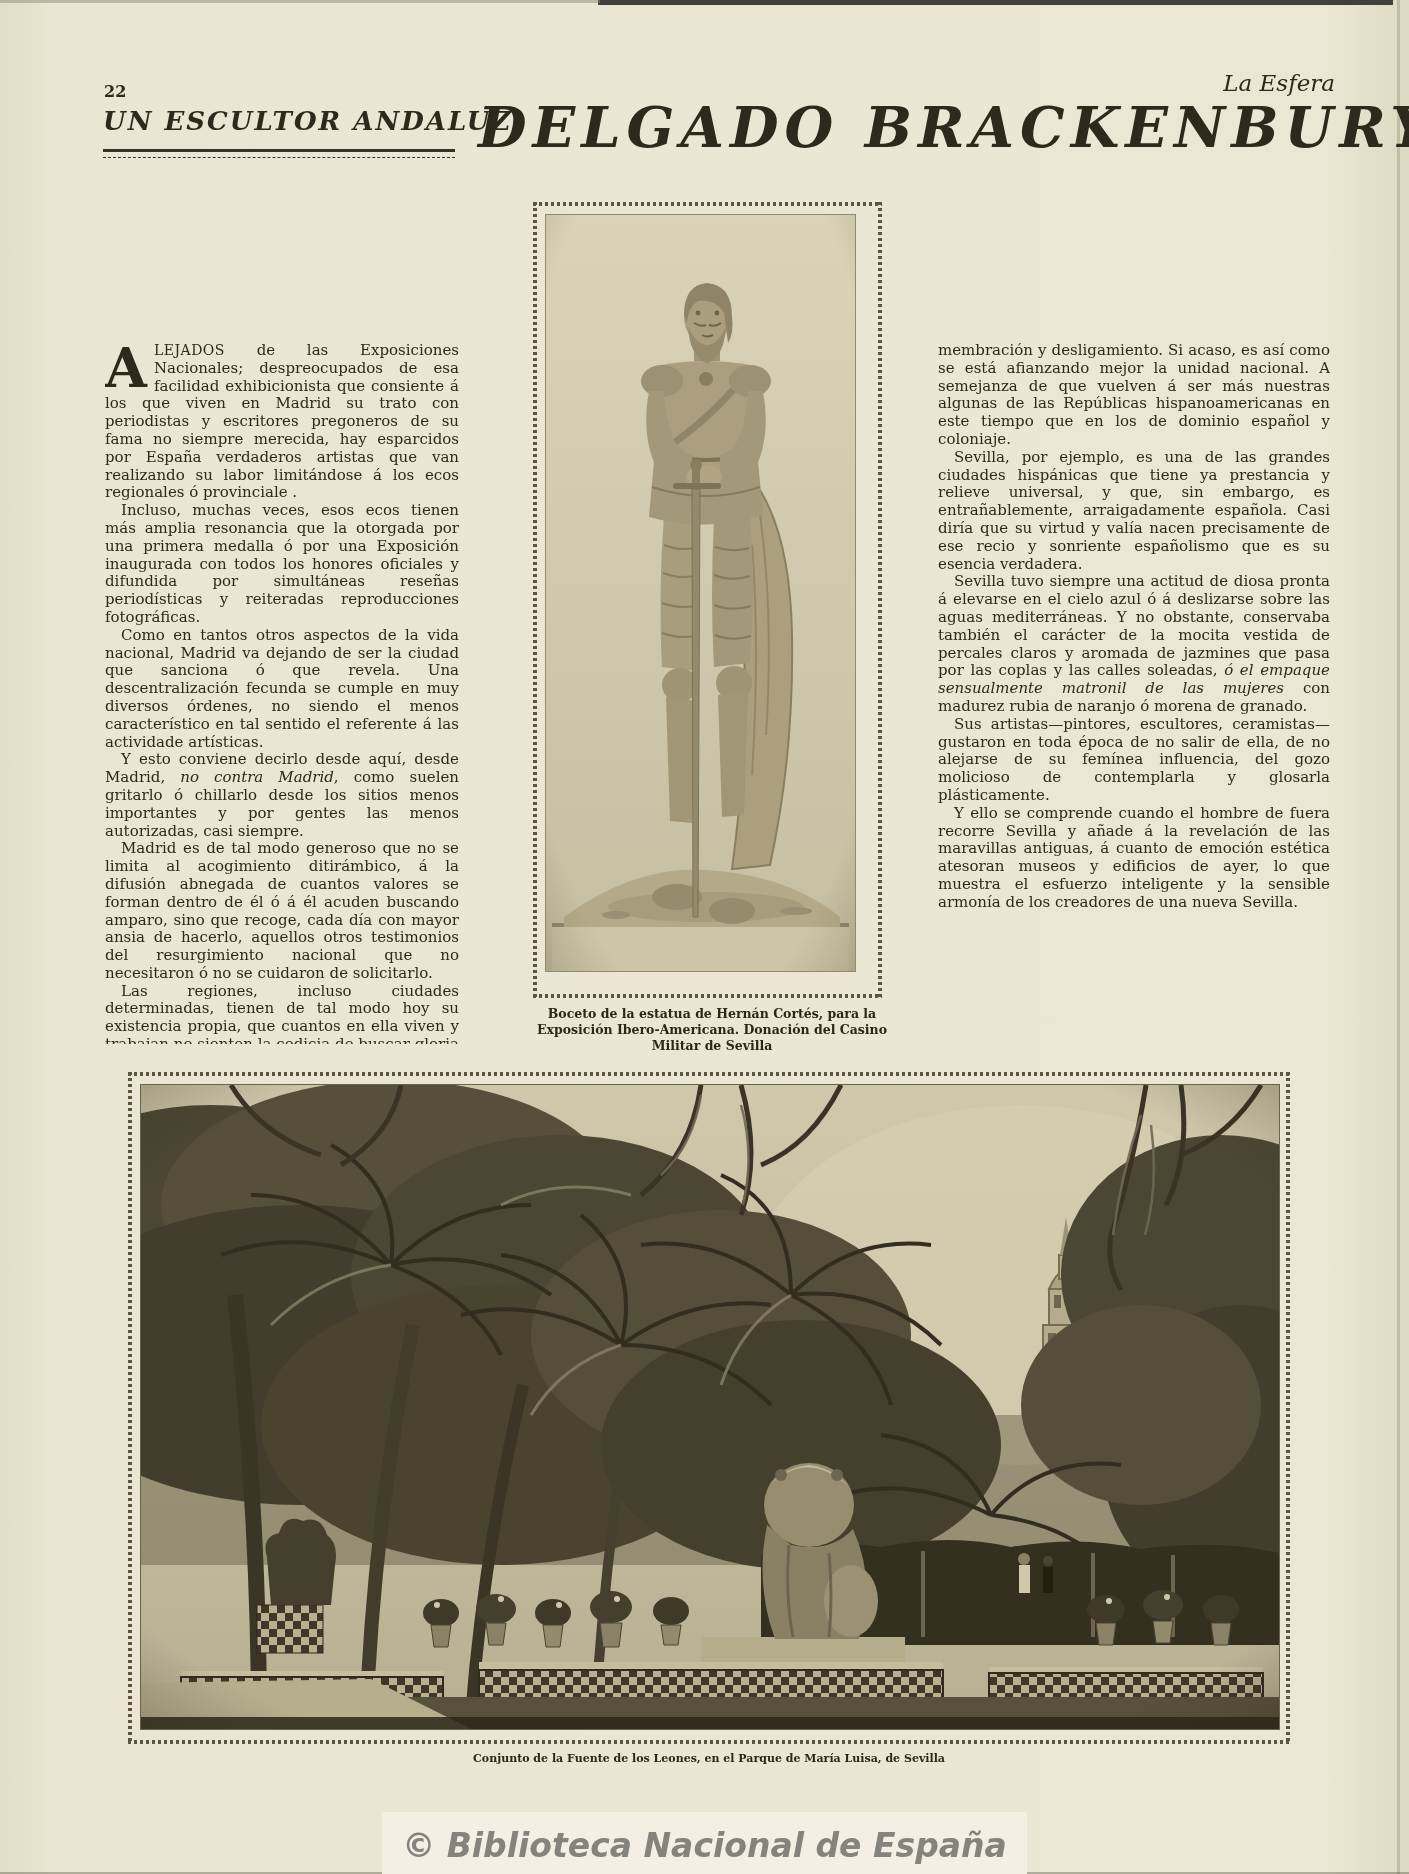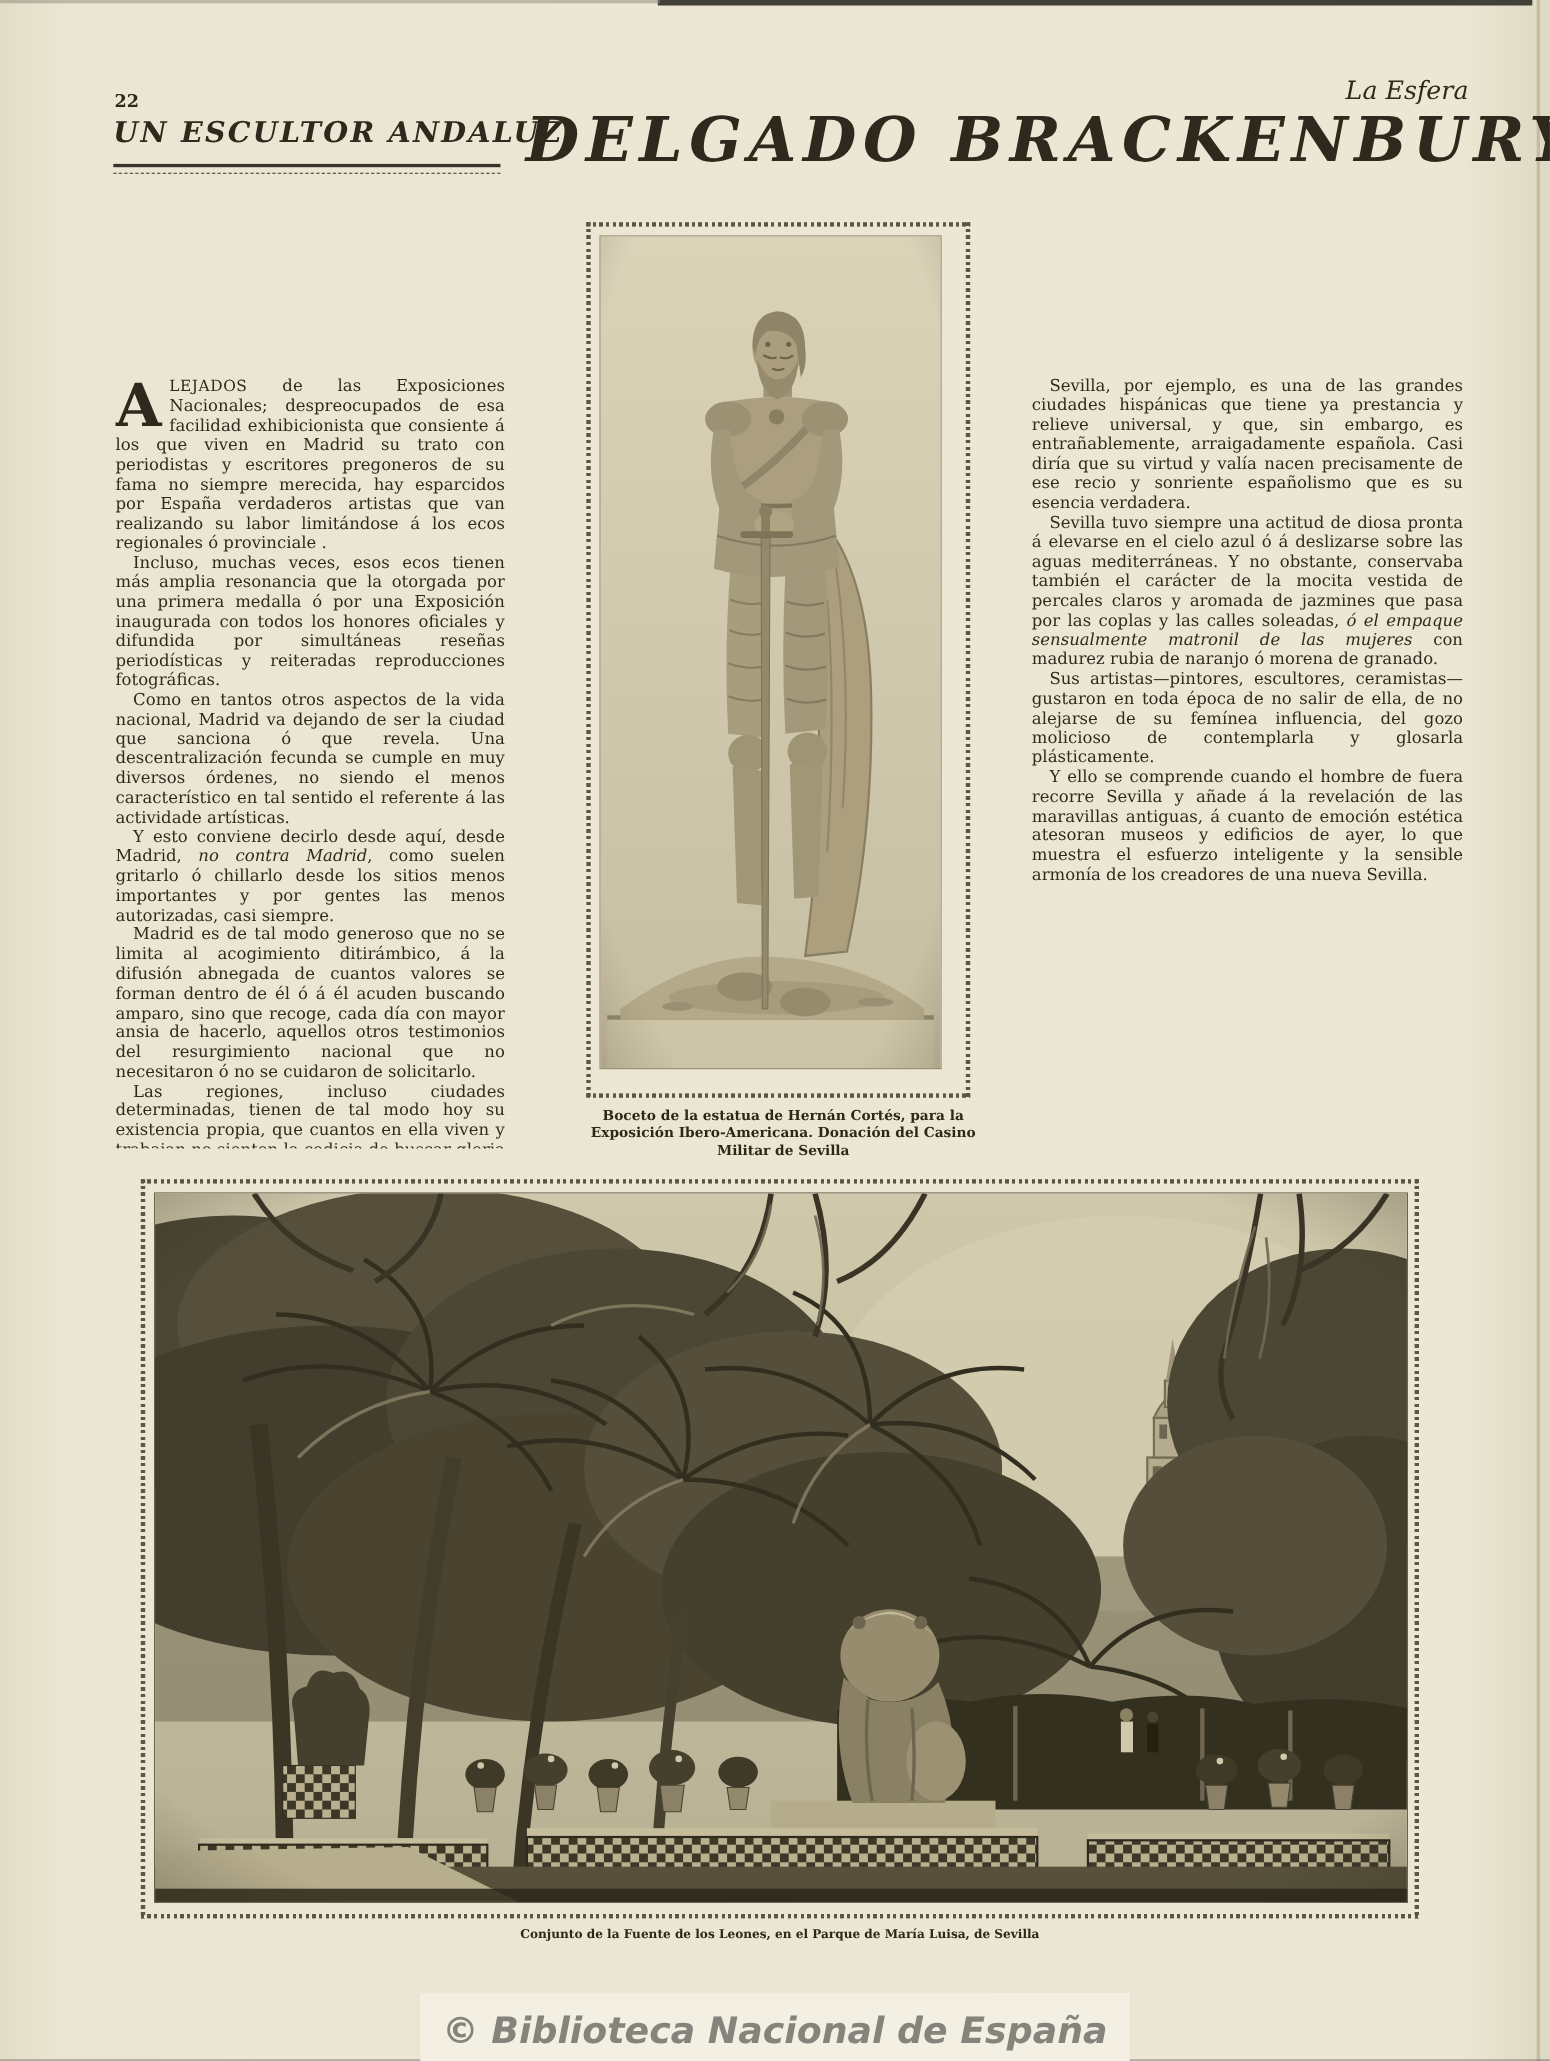--- a/index.html
+++ b/index.html
@@ -78,20 +78,21 @@
 
 <div class="abs article-col col-left">
     <p class="first"><span class="dropcap">A</span><span class="lead-caps">LEJADOS</span> de las Exposiciones Nacionales; despreocupados de esa facilidad exhibicionista que consiente á los que viven en Madrid su trato con periodistas y escritores pregoneros de su fama no siempre merecida, hay esparcidos por España verdaderos artistas que van realizando su labor limitándose á los ecos regionales ó provinciale .</p>
     <p>Incluso, muchas veces, esos ecos tienen más amplia resonancia que la otorgada por una primera medalla ó por una Exposición inaugurada con todos los honores oficiales y difundida por simultáneas reseñas periodísticas y reiteradas reproducciones fotográficas.</p>
     <p>Como en tantos otros aspectos de la vida nacional, Madrid va dejando de ser la ciudad que sanciona ó que revela. Una descentralización fecunda se cumple en muy diversos órdenes, no siendo el menos característico en tal sentido el referente á las actividade artísticas.</p>
     <p>Y esto conviene decirlo desde aquí, desde Madrid, <i>no contra Madrid</i>, como suelen gritarlo ó chillarlo desde los sitios menos importantes y por gentes las menos autorizadas, casi siempre.</p>
     <p>Madrid es de tal modo generoso que no se limita al acogimiento ditirámbico, á la difusión abnegada de cuantos valores se forman dentro de él ó á él acuden buscando amparo, sino que recoge, cada día con mayor ansia de hacerlo, aquellos otros testimonios del resurgimiento nacional que no necesitaron ó no se cuidaron de solicitarlo.</p>
     <p>Las regiones, incluso ciudades determinadas, tienen de tal modo hoy su existencia propia, que cuantos en ella viven y trabajan no sienten la codicia de buscar gloria y riqueza fuera de ellas.</p>
   </div>
 <div class="abs article-col col-right">
+    <p class="first">membración y desligamiento. Si acaso, es así como se está afianzando mejor la unidad nacional. A semejanza de que vuelven á ser más nuestras algunas de las Repúblicas hispanoamericanas en este tiempo que en los de dominio español y coloniaje.</p>
     <p>Sevilla, por ejemplo, es una de las grandes ciudades hispánicas que tiene ya prestancia y relieve universal, y que, sin embargo, es entrañablemente, arraigadamente española. Casi diría que su virtud y valía nacen precisamente de ese recio y sonriente españolismo que es su esencia verdadera.</p>
     <p>Sevilla tuvo siempre una actitud de diosa pronta á elevarse en el cielo azul ó á deslizarse sobre las aguas mediterráneas. Y no obstante, conservaba también el carácter de la mocita vestida de percales claros y aromada de jazmines que pasa por las coplas y las calles soleadas, <i>ó el empaque sensualmente matronil de las mujeres</i> con madurez rubia de naranjo ó morena de granado.</p>
     <p>Sus artistas—pintores, escultores, ceramistas—gustaron en toda época de no salir de ella, de no alejarse de su femínea influencia, del gozo molicioso de contemplarla y glosarla plásticamente.</p>
     <p>Y ello se comprende cuando el hombre de fuera recorre Sevilla y añade á la revelación de las maravillas antiguas, á cuanto de emoción estética atesoran museos y edificios de ayer, lo que muestra el esfuerzo inteligente y la sensible armonía de los creadores de una nueva Sevilla.</p>
   </div>
 
 <div class="abs bead-frame statue-frame">
   <div class="statue-photo">
     <svg width="309" height="756" viewBox="0 0 309 756">
       <defs>

